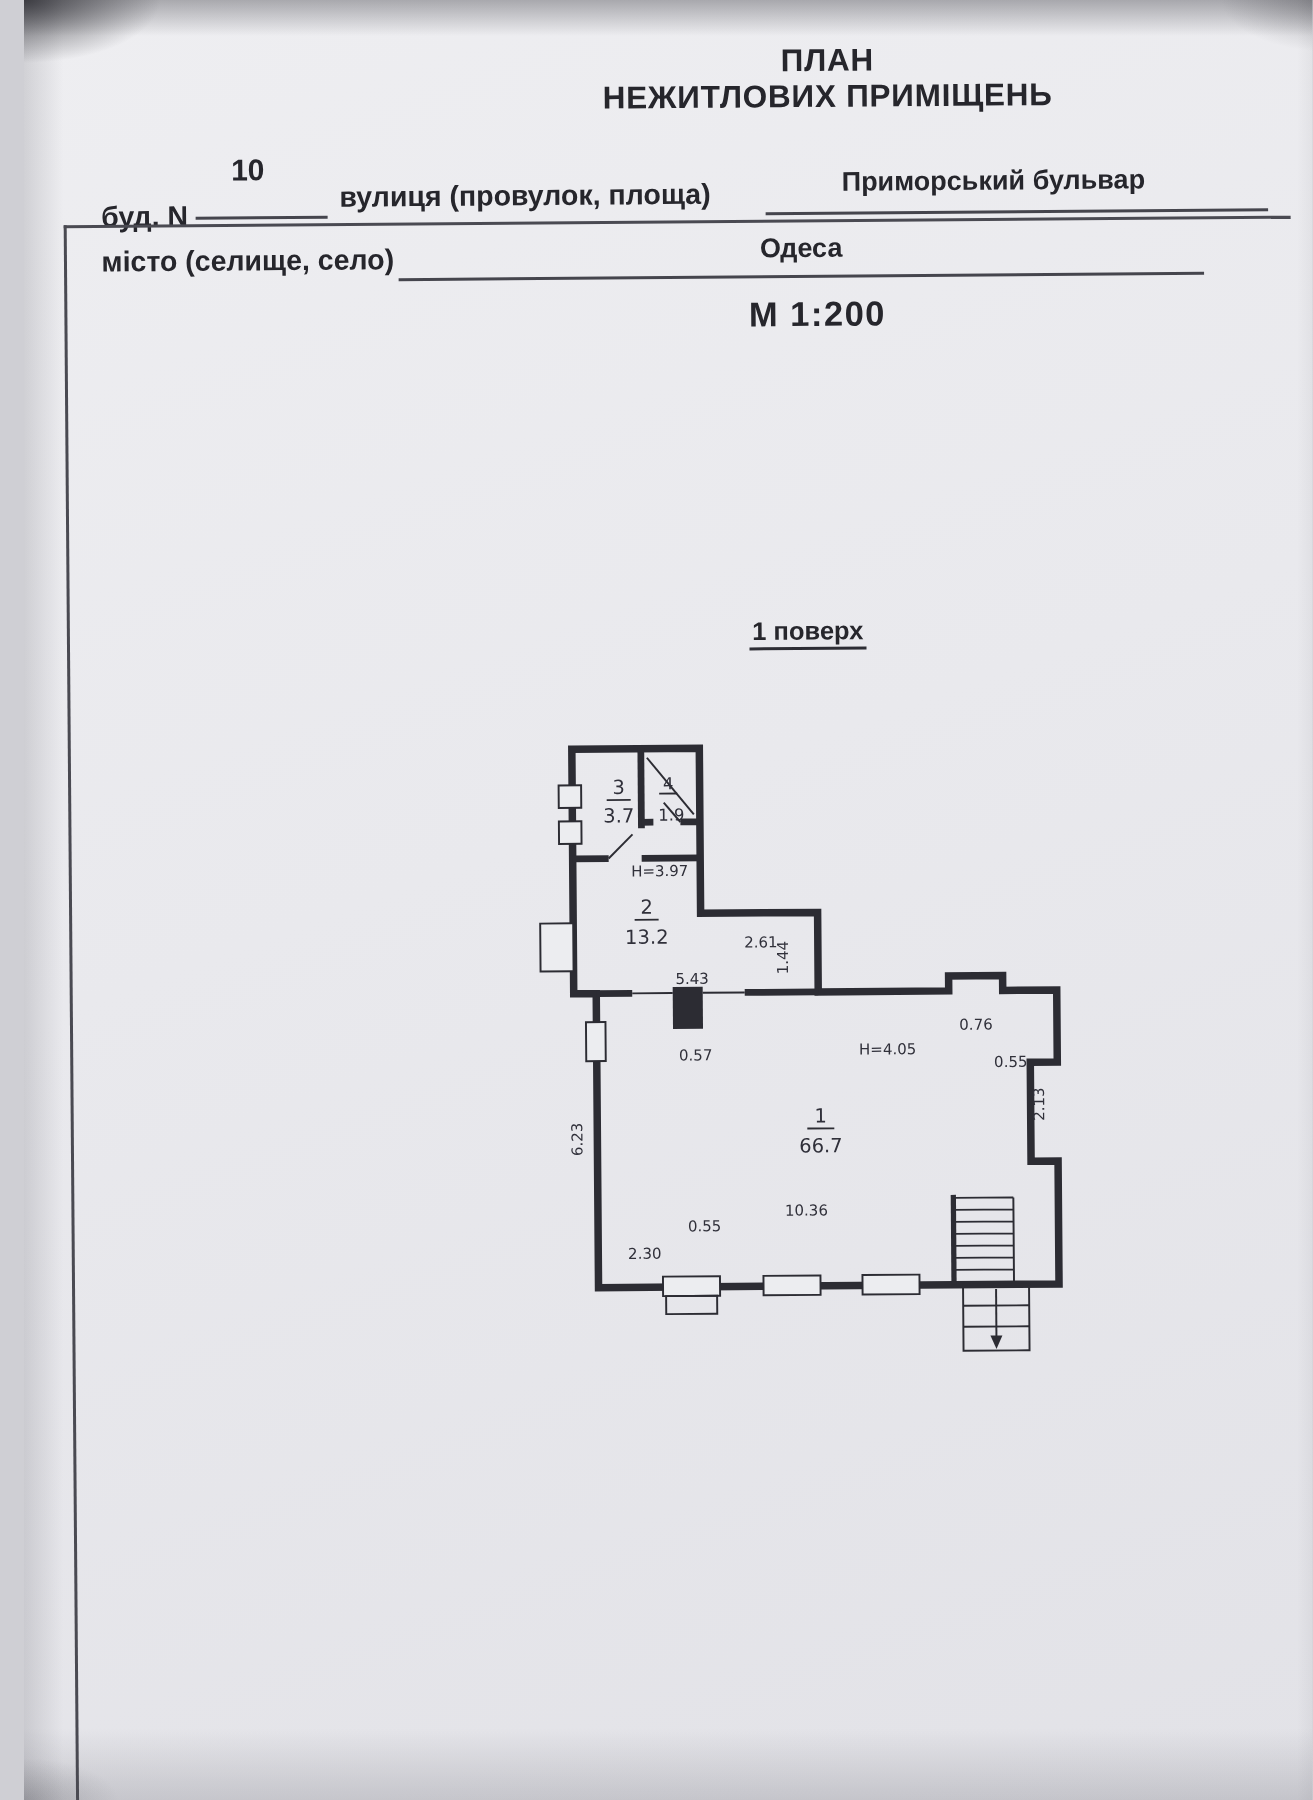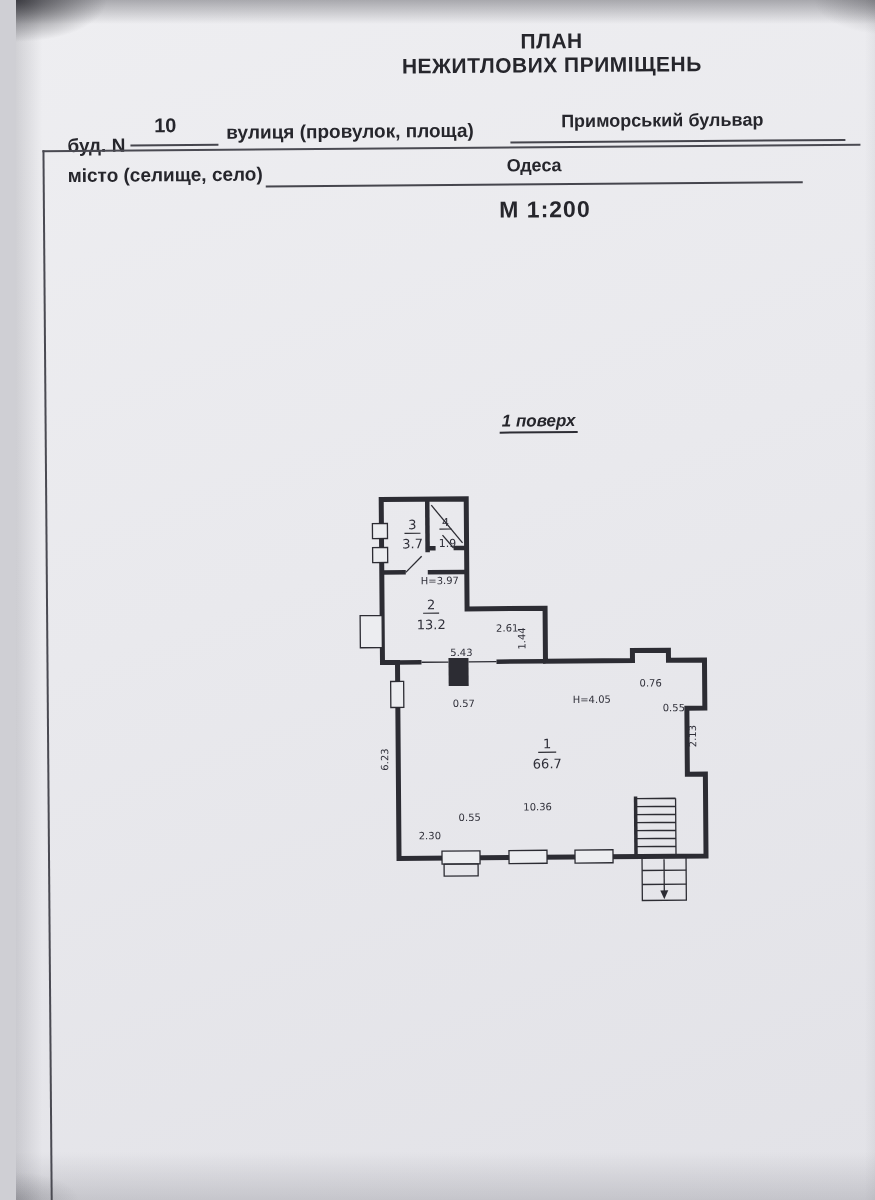--- a/index.html
+++ b/index.html
@@ -19,21 +19,21 @@
   .doc{position:absolute;inset:0;transform:rotate(-0.45deg);transform-origin:437px 600px;}
   .abs{position:absolute;}
   .title{left:330px;top:30px;width:420px;text-align:center;font-weight:bold;font-size:21px;line-height:24px;letter-spacing:0.5px;}
   .lbl{font-weight:bold;font-size:19px;white-space:nowrap;}
   .val{font-weight:bold;font-size:18px;text-align:center;white-space:nowrap;}
   .rule{height:2px;background:#45454d;}
   .frame-top{left:30px;top:147px;width:818px;height:2px;background:#4a4a52;}
   .frame-left{left:30px;top:147px;width:2px;height:1053px;background:#4a4a52;}
   .scale{left:427px;top:197px;width:210px;text-align:center;font-weight:bold;font-size:23px;letter-spacing:1px;}
   .floor{left:419px;top:412px;width:210px;text-align:center;font-size:17px;font-weight:bold;}
-  .floor span{border-bottom:2px solid #2d2d34;padding:0 2px 1px 2px;font-style:italic;}
+  .floor span{border-bottom:2px solid #2d2d34;padding:0 2px 1px 2px;}
   
   #plan-svg{position:absolute;left:0;top:0;}
   #plan-svg text{font-family:"DejaVu Sans",sans-serif;fill:#30303a;}
   .t-room{font-size:13px;}
   .t-small{font-size:11px;}
   .t-dim{font-size:10px;}
   .wall{stroke:#2c2c33;stroke-width:5;fill:none;stroke-linejoin:miter;}
   .wall-int{stroke-width:4.5;}
   .thin{stroke:#2c2c33;stroke-width:1.3;fill:none;}
   .bar{stroke:#2c2c33;stroke-width:1.2;}
@@ -44,21 +44,21 @@
 
 <div class="page">
   <div class="doc">
 
     <div class="abs title">
       <div>ПЛАН</div>
       <div>НЕЖИТЛОВИХ ПРИМІЩЕНЬ</div>
     </div>
 
     <div class="abs lbl" style="left:55px;top:132px;">буд. N</div>
-    <div class="abs val" style="left:118px;top:112px;width:70px;font-size:20px;">10</div>
+    <div class="abs val" style="left:118px;top:101px;width:70px;font-size:20px;">10</div>
     <div class="abs rule" style="left:118px;top:142px;width:88px;"></div>
     <div class="abs lbl" style="left:214px;top:120px;">вулиця (провулок, площа)</div>
     <div class="abs val" style="left:500px;top:112px;width:300px;">Приморський бульвар</div>
     <div class="abs rule" style="left:498px;top:142px;width:335px;"></div>
 
     <div class="abs lbl" style="left:55px;top:162px;">місто (селище, село)</div>
     <div class="abs val" style="left:253px;top:156px;width:537px;">Одеса</div>
     <div class="abs rule" style="left:253px;top:184px;width:537px;"></div>
 
     <div class="abs frame-top"></div>

